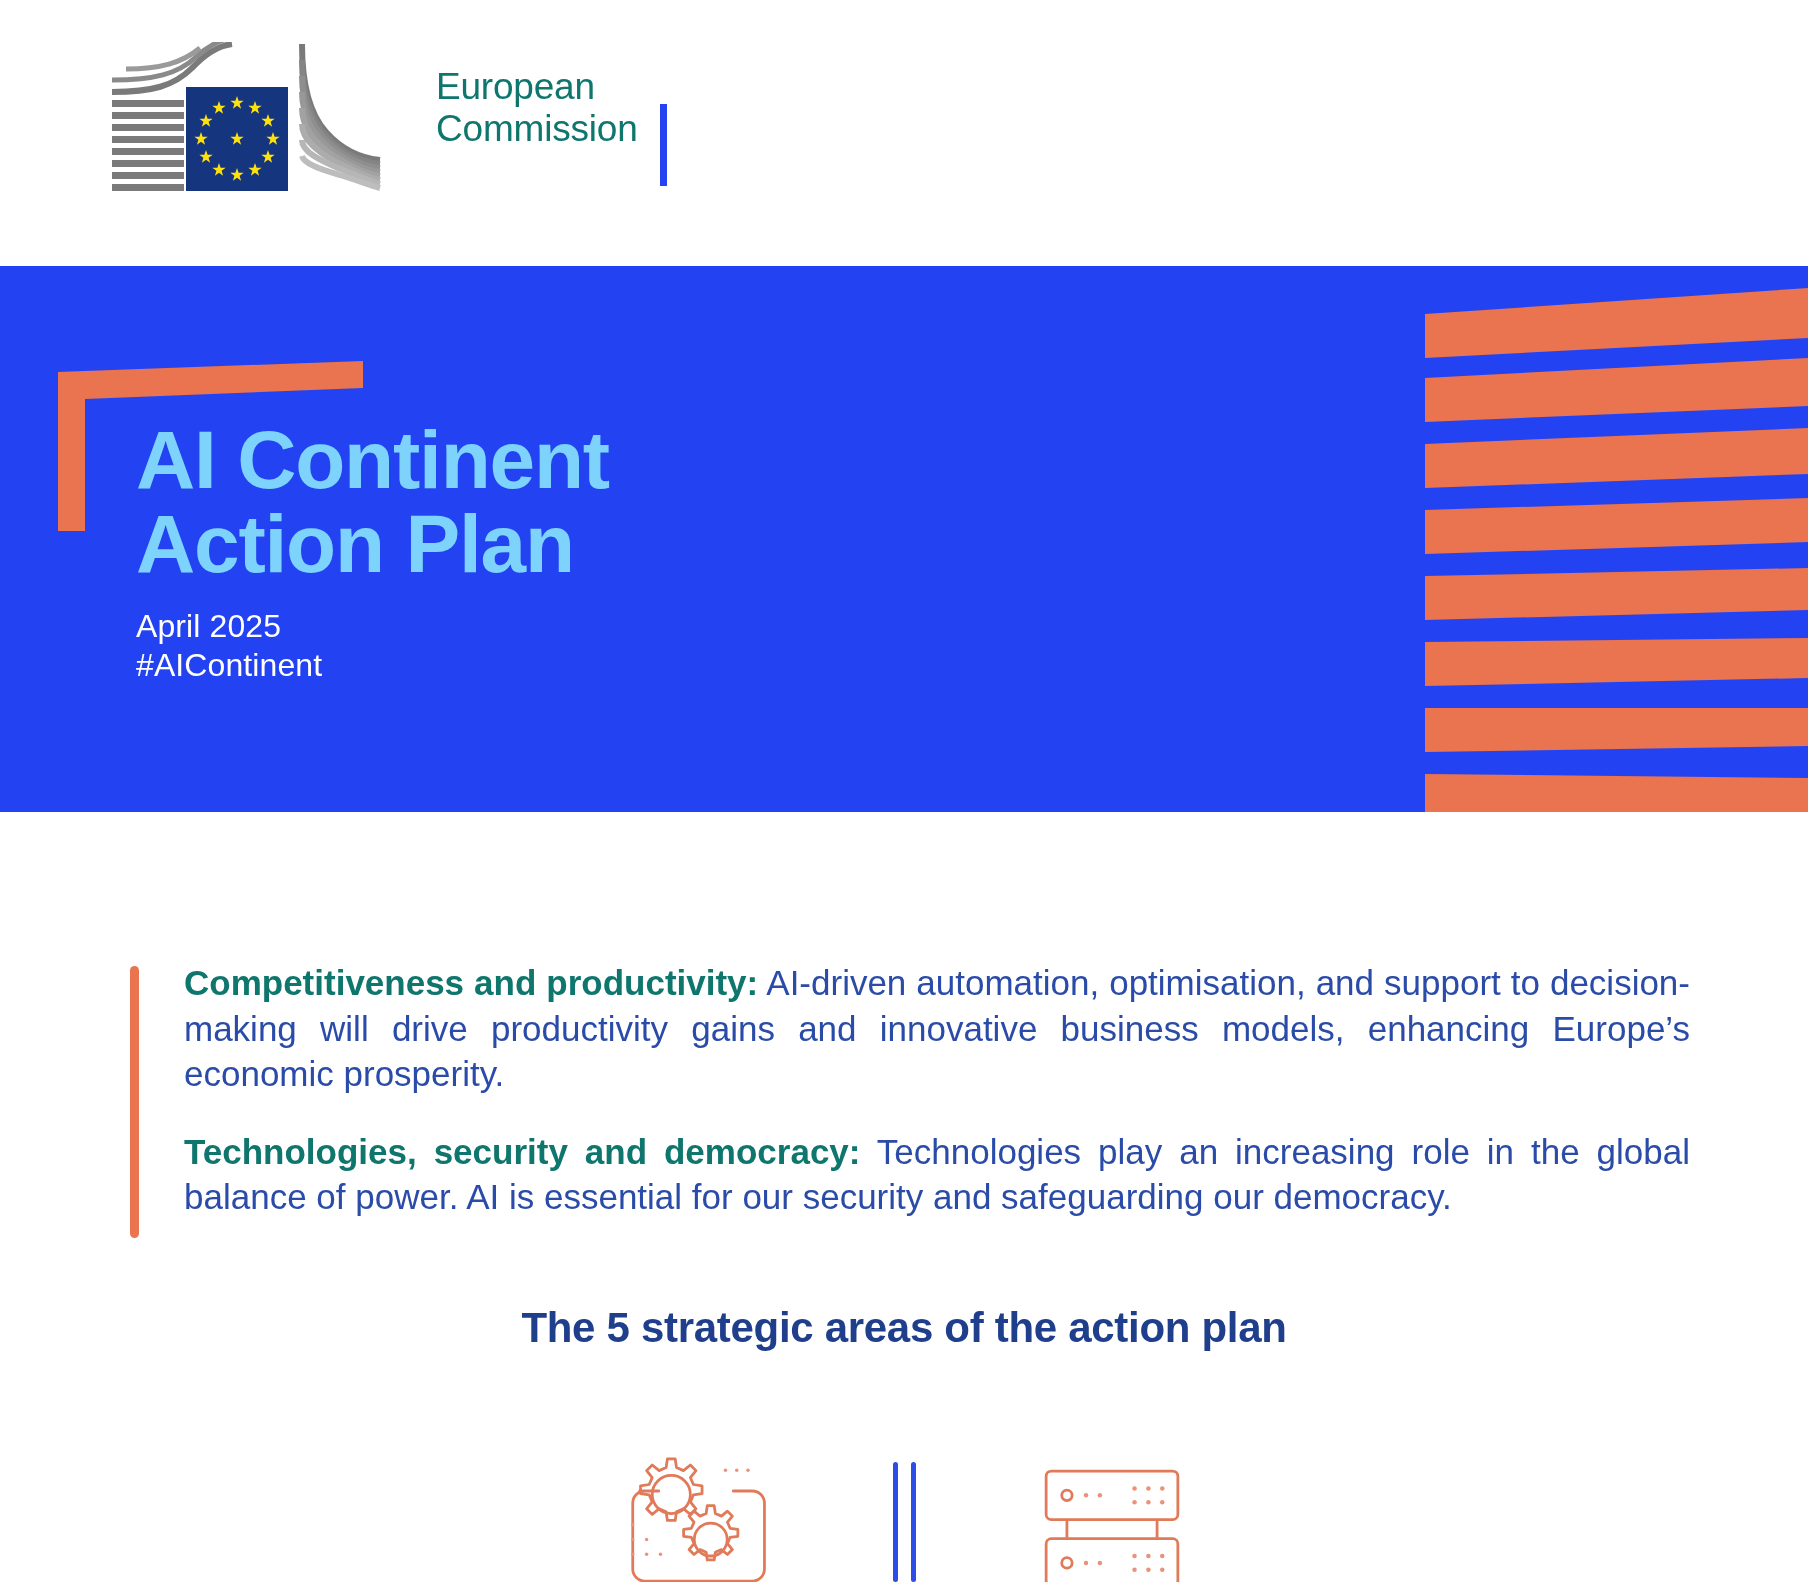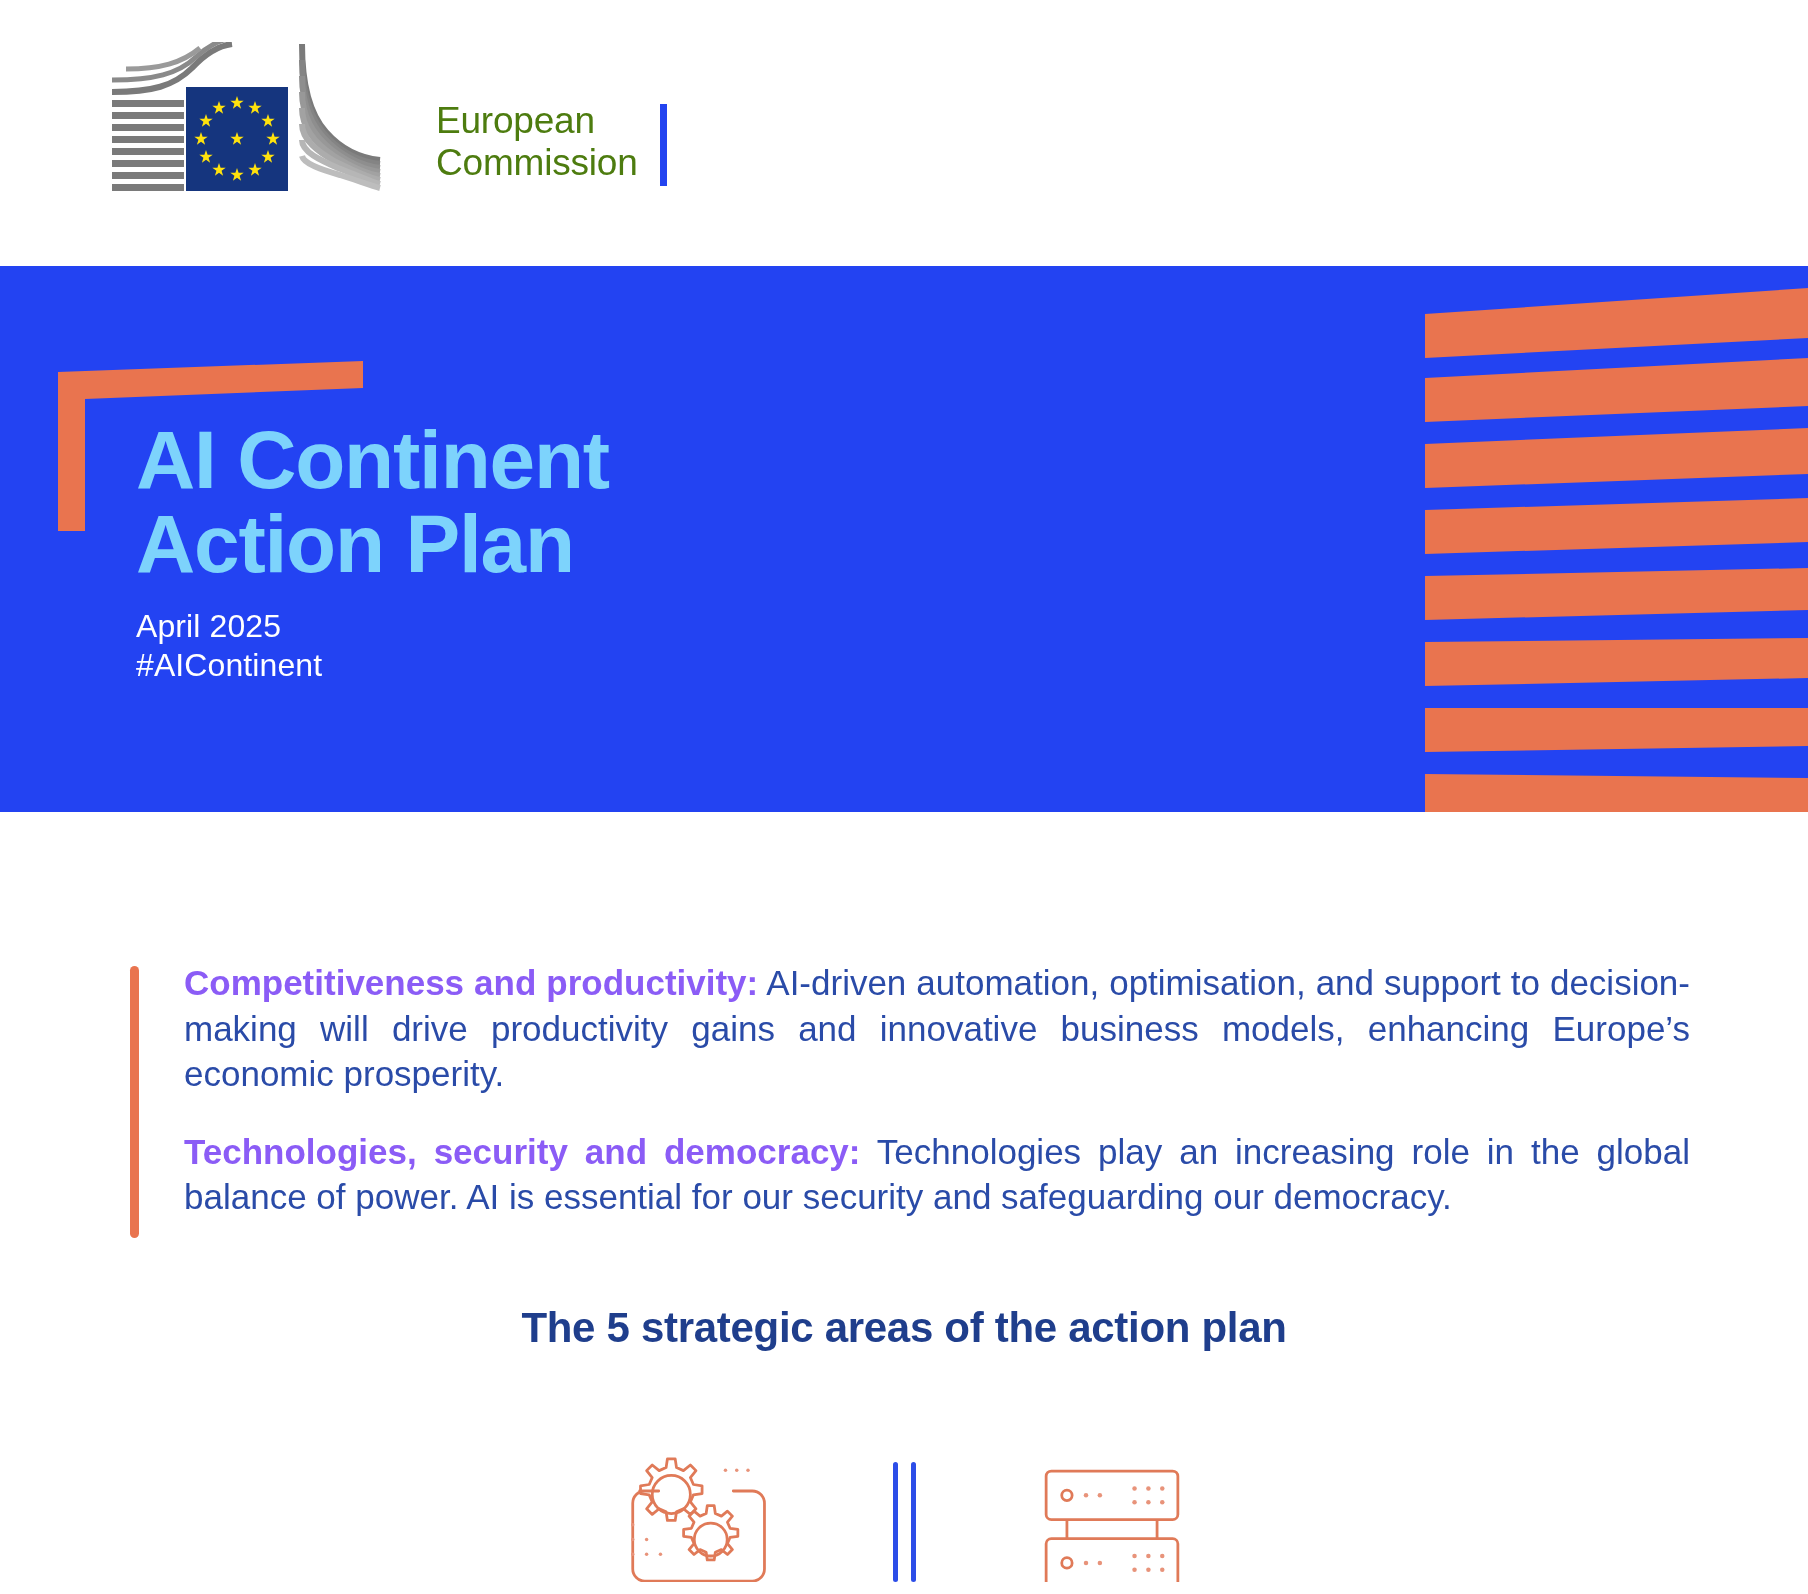--- a/index.html
+++ b/index.html
@@ -33,25 +33,25 @@
     left: 112px;
     top: 42px;
     display: flex;
     align-items: flex-start;
   }
 
   .ec-logo-mark { display: block; }
 
   .ec-logo-text {
     margin-left: 14px;
-    margin-top: 58px;
+    margin-top: 24px;
     font-family: "Liberation Sans", sans-serif;
     font-size: 37px;
     line-height: 1.14;
-    color: #4d7c0f;
+    color: #0f766e;
     letter-spacing: -0.2px;
     white-space: pre-line;
   }
 
   .ec-logo-bar {
     width: 7px;
     height: 82px;
     background: #2344f0;
     margin-left: 22px;
     margin-top: 62px;
@@ -154,21 +154,21 @@
     line-height: 1.30;
     color: #2a4ba8;
     text-align: justify;
     margin-bottom: 32px;
     max-width: 1525px;
   }
   .rationale-item:last-child { margin-bottom: 0; }
 
   .rationale-item b {
     font-weight: bold;
-    color: #8b5cf6;
+    color: #0f766e;
     margin-top: 28px;
   }
 
   .areas-heading {
     position: absolute;
     left: 0;
     top: 492px;
     width: 1808px;
     text-align: center;
     font-family: "Liberation Sans", sans-serif;

